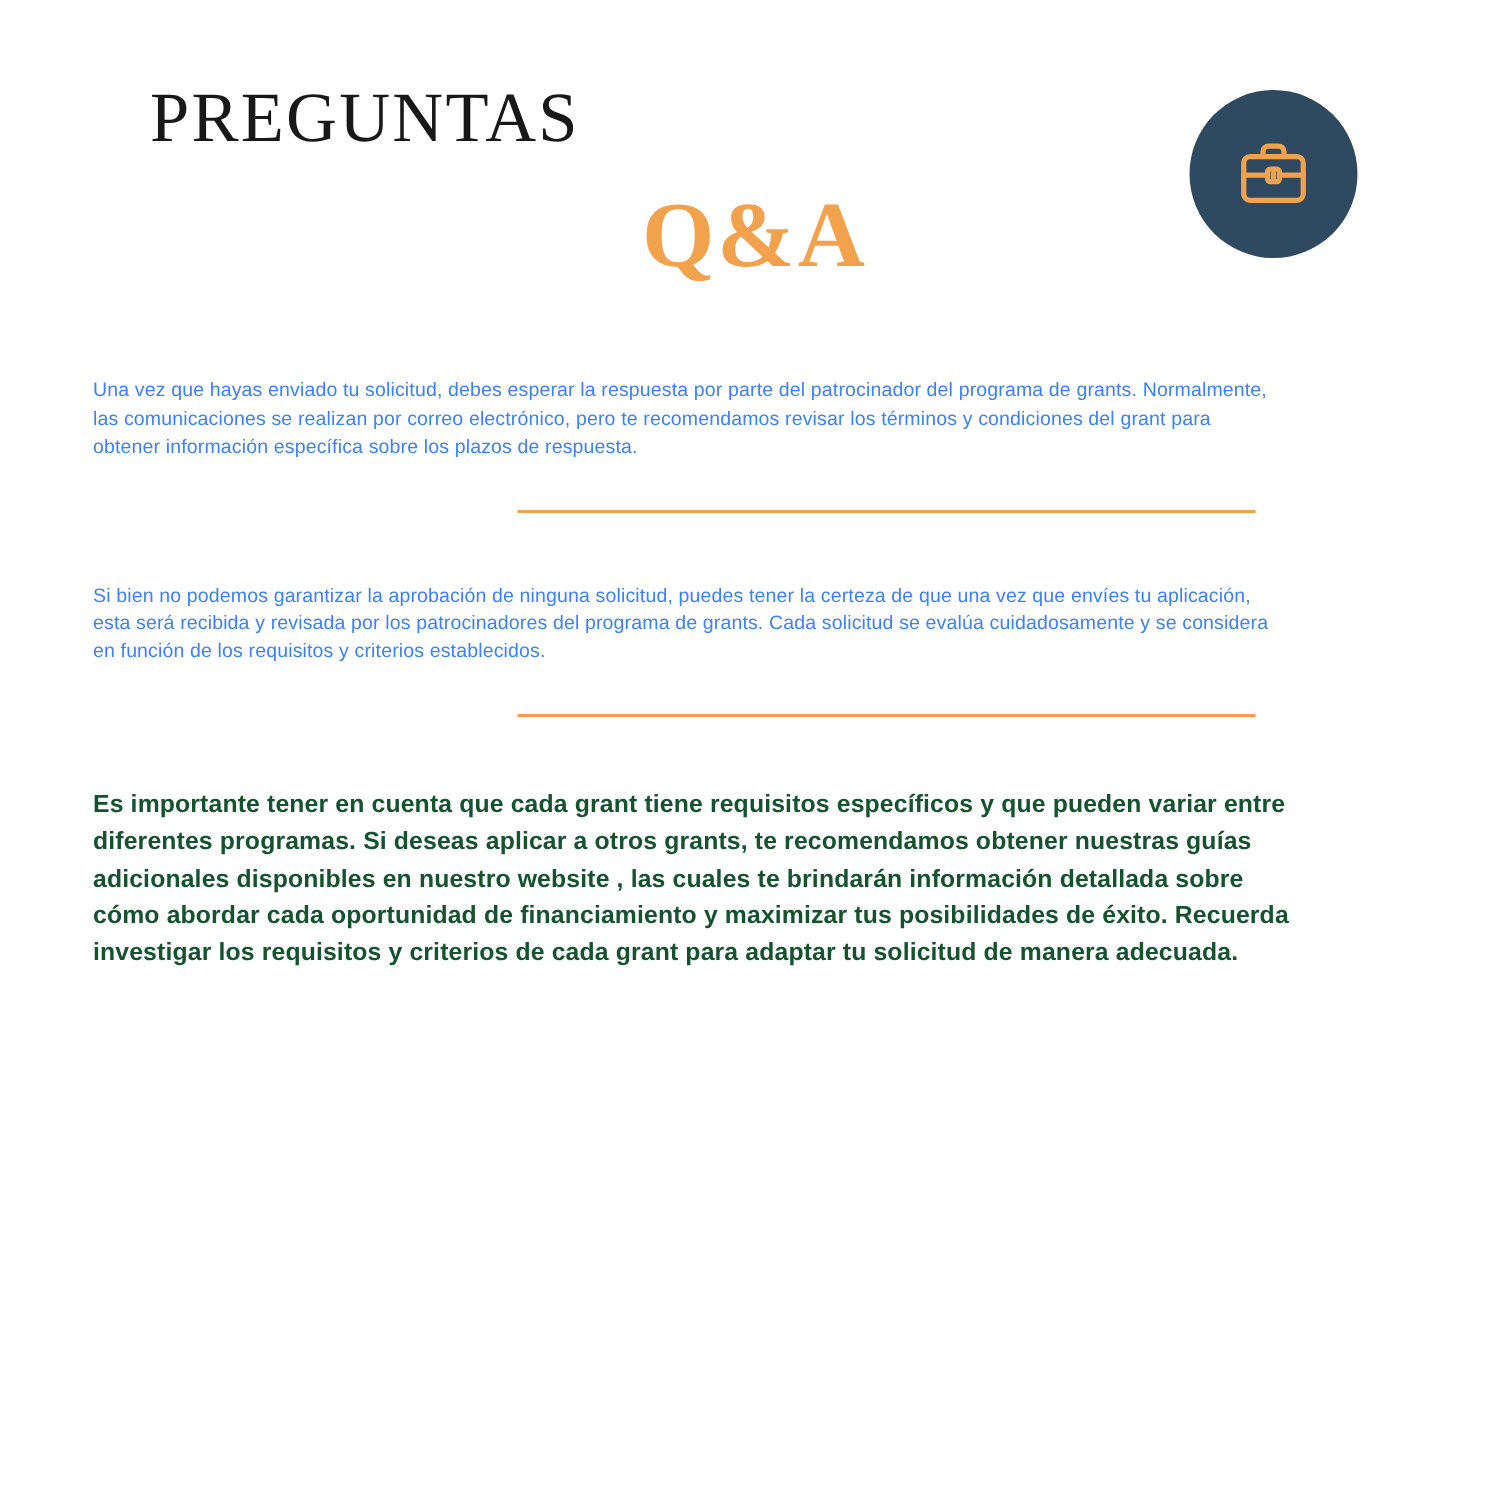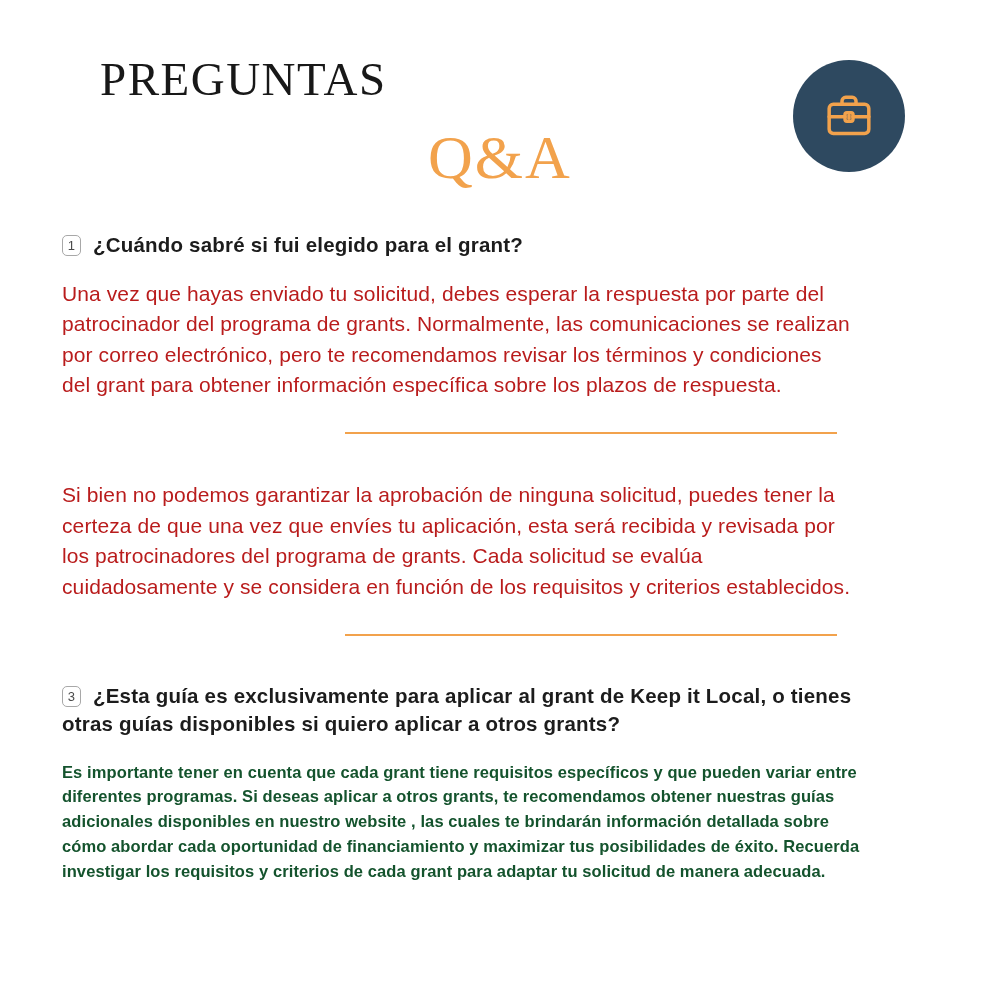--- a/index.html
+++ b/index.html
@@ -27,21 +27,21 @@
     font-weight: 400;
   }
   .qa-label {
     position: absolute;
     left: 428px;
     top: 122px;
     font-family: "Liberation Serif", serif;
     font-size: 62px;
     letter-spacing: 2px;
     color: #f2a24c;
-    font-weight: 400;
+    font-weight: 700;
   }
   .badge-circle {
     position: absolute;
     left: 793px;
     top: 60px;
     width: 112px;
     height: 112px;
     border-radius: 50%;
     background: #2e4960;
     display: flex;
@@ -75,24 +75,24 @@
     border-radius: 5px;
     font-size: 13px;
     font-weight: normal;
     color: #4a4a4a;
     margin-right: 12px;
     vertical-align: 2px;
   }
   .answer {
     margin: 20px 0 0 0;
     width: 790px;
-    font-size: 21px;
+    font-size: 13px;
     line-height: 1.45;
     letter-spacing: 0.1px;
-    color: #b91c1c;
+    color: #3b82f6;
   }
   .answer-small {
     margin: 22px 0 0 0;
     width: 800px;
     font-size: 16.5px;
     line-height: 1.5;
     letter-spacing: 0.1px;
     font-weight: bold;
     color: #14532d;
   }
@@ -123,30 +123,24 @@
         <path d="M3.5 12.3 H10.3"></path>
         <path d="M13.7 12.3 H20.5"></path>
         <rect x="10.3" y="10.6" width="3.4" height="3.6" rx="0.8"></rect>
         <path d="M12 11.8 v1.2"></path>
       </svg>
     </span>
   </div>
 
   <div class="content">
 
-    <p class="question">
-      <span class="num-badge">1</span><span>¿Cuándo sabré si fui elegido para el grant?</span>
-    </p>
     <p class="answer">Una vez que hayas enviado tu solicitud, debes esperar la respuesta por parte del patrocinador del programa de grants. Normalmente, las comunicaciones se realizan por correo electrónico, pero te recomendamos revisar los términos y condiciones del grant para obtener información específica sobre los plazos de respuesta.</p>
 
     <div class="divider"></div>
 
     <p class="answer">Si bien no podemos garantizar la aprobación de ninguna solicitud, puedes tener la certeza de que una vez que envíes tu aplicación, esta será recibida y revisada por los patrocinadores del programa de grants. Cada solicitud se evalúa cuidadosamente y se considera en función de los requisitos y criterios establecidos.</p>
 
     <div class="divider"></div>
 
-    <p class="question">
-      <span class="num-badge">3</span><span>¿Esta guía es exclusivamente para aplicar al grant de Keep it Local, o tienes otras guías disponibles si quiero aplicar a otros grants?</span>
-    </p>
     <p class="answer-small">Es importante tener en cuenta que cada grant tiene requisitos específicos y que pueden variar entre diferentes programas. Si deseas aplicar a otros grants, te recomendamos obtener nuestras guías adicionales disponibles en nuestro website , las cuales te brindarán información detallada sobre cómo abordar cada oportunidad de financiamiento y maximizar tus posibilidades de éxito. Recuerda investigar los requisitos y criterios de cada grant para adaptar tu solicitud de manera adecuada.</p>
 
   </div>
 </div>
 
 </body></html>

